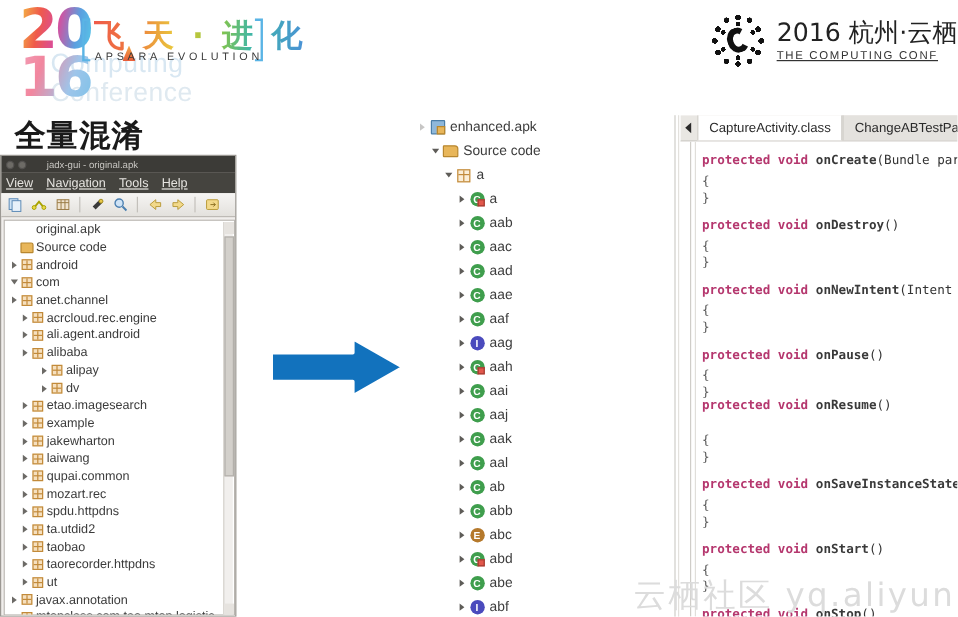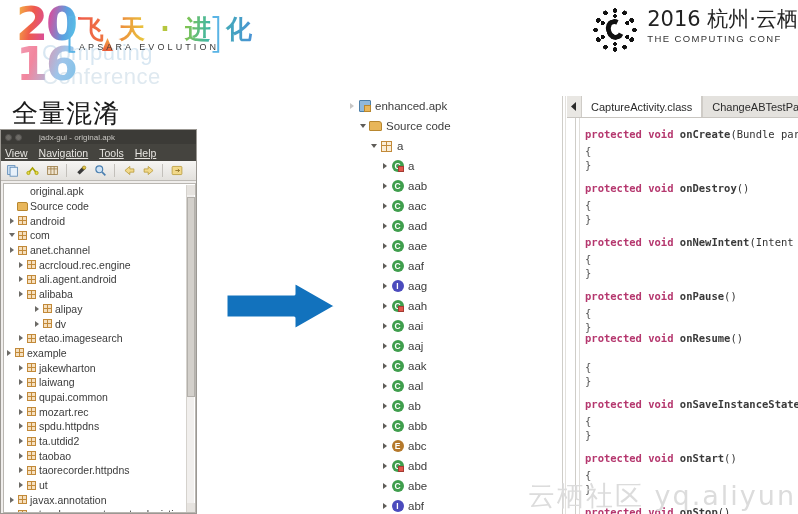--- a/index.html
+++ b/index.html
@@ -37,25 +37,25 @@
   #brand-en { position:absolute; left:67px; top:40px; font-size:9px; letter-spacing:3.1px;
               color:#3a3a3a; font-family:"Liberation Sans", sans-serif; white-space:nowrap; }
   #brand-en-mark { position:absolute; left:90px; top:36px; width:11px; height:13px;
                    background:linear-gradient(180deg,#f2a33c,#e8532f); clip-path:polygon(50% 0,100% 100%,0 100%); opacity:.95;}
 
   #sub-computing { position:absolute; left:30px; top:38px; font-size:22px; color:#d8e7f2;
                    letter-spacing:.5px; font-family:"Liberation Sans", sans-serif; }
   #sub-conference { position:absolute; left:30px; top:62px; font-size:22px; color:#dfe9f0;
                    letter-spacing:.5px; font-family:"Liberation Sans", sans-serif; }
 
-  #slide-title { position:absolute; left:12px; top:96px; font-size:26px; font-weight:normal;
+  #slide-title { position:absolute; left:12px; top:96px; font-size:26px; font-weight:bold;
                  color:#1a1a1a; letter-spacing:1px; font-family:"DejaVu Sans", sans-serif; }
 
   
-  #conf-mark { position:absolute; right:0px; top:8px; height:52px; display:flex; align-items:flex-start; }
+  #conf-mark { position:absolute; right:0px; top:8px; height:52px; display:flex; align-items:center; }
   #conf-dotlogo { width:44px; height:44px; position:relative; margin-right:10px; flex:none; }
   #conf-dotlogo .ring { position:absolute; inset:0; border-radius:50%;
       background:
         radial-gradient(circle 2.4px at 50% 6%, #111 98%, transparent 100%),
         radial-gradient(circle 2.4px at 72% 11%, #111 98%, transparent 100%),
         radial-gradient(circle 2.4px at 88% 28%, #111 98%, transparent 100%),
         radial-gradient(circle 2.4px at 94% 50%, #111 98%, transparent 100%),
         radial-gradient(circle 2.4px at 88% 72%, #111 98%, transparent 100%),
         radial-gradient(circle 2.4px at 72% 89%, #111 98%, transparent 100%),
         radial-gradient(circle 2.4px at 50% 94%, #111 98%, transparent 100%),
@@ -69,21 +69,21 @@
         radial-gradient(circle 2.0px at 78% 66%, #111 98%, transparent 100%),
         radial-gradient(circle 2.0px at 50% 82%, #111 98%, transparent 100%),
         radial-gradient(circle 2.0px at 22% 66%, #111 98%, transparent 100%),
         radial-gradient(circle 2.0px at 22% 34%, #111 98%, transparent 100%);
   }
   #conf-dotlogo .cbar { position:absolute; left:30%; top:26%; width:40%; height:48%;
       border:5px solid #111; border-radius:50%; border-right-color:transparent; transform:rotate(-18deg); }
   #conf-text { line-height:1.05; }
   #conf-title { font-size:21px; color:#222; font-family:"DejaVu Sans", sans-serif; white-space:nowrap; }
   #conf-sub { font-size:9.5px; color:#333; letter-spacing:1.4px; margin-top:4px;
-              font-family:"Liberation Sans", sans-serif; white-space:nowrap; }
+              font-family:"Liberation Sans", sans-serif; white-space:nowrap;text-decoration:underline; }
 
   
   #jadx-window { position:absolute; left:0; top:129px; width:197px; height:385px;
                  background:#f0eeec; border:1px solid #9b9893; overflow:hidden; }
   #jadx-titlebar { height:14px; background:#3c3b37; display:flex; align-items:center; padding:0 4px;
                    position:relative; }
   .tb-dot { width:7px; height:7px; border-radius:50%; background:#6d6b66; margin-right:3px;
             border:1px solid #545250; }
   #jadx-title-text { color:#c8c6c2; font-size:8px; margin-left:14px; white-space:nowrap;
                      font-family:"Liberation Sans", sans-serif; }
@@ -361,21 +361,21 @@
         </div>
         <div class="tree-row" style="padding-left:12px">
           <span class="tw">
             <span class="arrow-r"></span>
           </span>
           <span class="ic">
             <span class="ic-pkg"></span>
           </span>
           <span class="tx-name">etao.imagesearch</span>
         </div>
-        <div class="tree-row" style="">
+        <div class="tree-row" style="padding-left:12px">
           <span class="tw">
             <span class="arrow-r"></span>
           </span>
           <span class="ic">
             <span class="ic-pkg"></span>
           </span>
           <span class="tx-name">example</span>
         </div>
         <div class="tree-row" style="padding-left:12px">
           <span class="tw">

